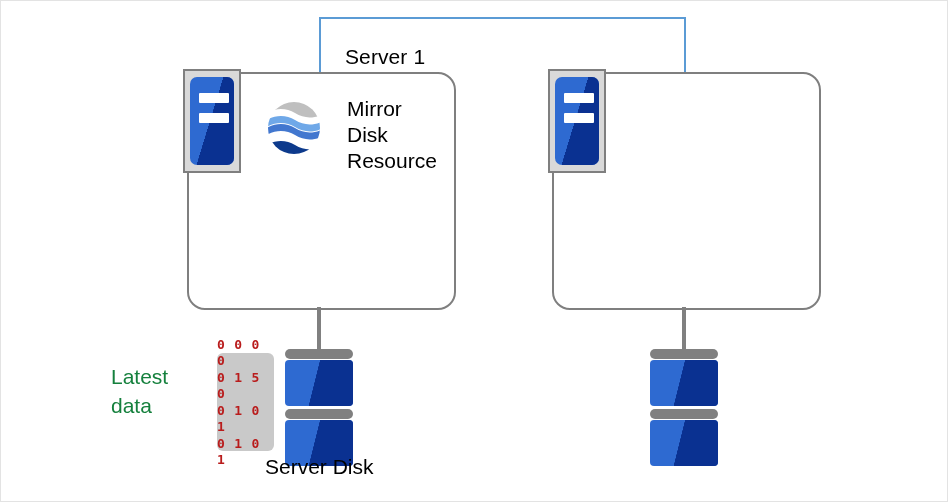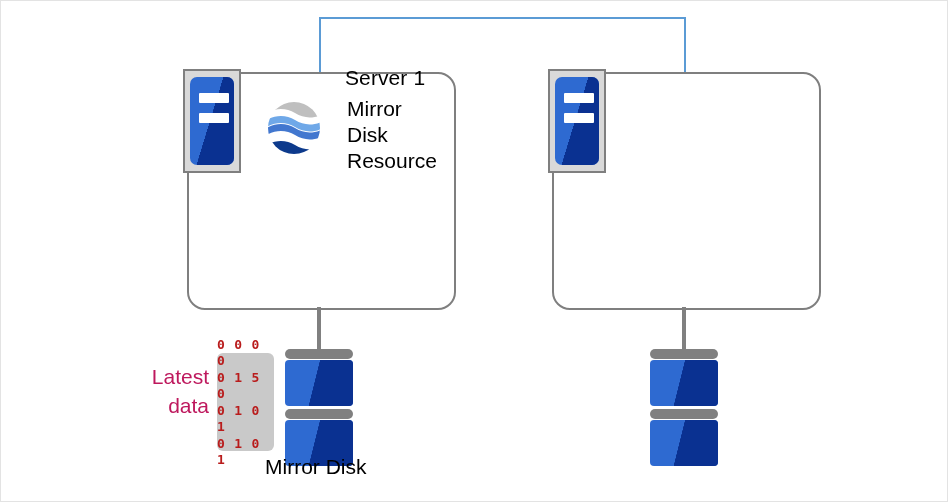--- a/index.html
+++ b/index.html
@@ -41,21 +41,20 @@
   .server-box.s1{left:186px;}
   .server-box.s2{left:551px;}
 
   .server-label{
     position:absolute;
     top:44px;
     font-size:21px;
     color:#000000;
     white-space:nowrap;
     letter-spacing:.1px;
-    margin-top:21px;
   }
   .server-label.s1{left:344px;}
   .server-label.s2{left:709px;}
 
   
   .machine-icon{
     position:absolute;
     top:68px;
     width:58px;height:104px;
     background:#d9d9d9;
@@ -161,22 +160,21 @@
     letter-spacing:.8px;
     line-height:16px;
   }
 
   .latest-label{
     position:absolute;
     left:110px;top:361px;
     width:98px;
     font-size:21px;
     line-height:29px;
-    color:#be185d;
-    text-align:right;
+    color:#15803d;
     white-space:pre-line;
   }
 
   .disk-caption{
     position:absolute;
     top:454px;
     font-size:21px;
     color:#000000;
     white-space:nowrap;
   }
@@ -250,21 +248,21 @@
     <div class="disk-platter"></div>
     <div class="disk-body">
       <div class="diag"></div>
     </div>
     <div class="disk-gap"></div>
     <div class="disk-platter"></div>
     <div class="disk-body">
       <div class="diag"></div>
     </div>
   </div>
-  <div class="disk-caption left">Mirror Disk</div>
+  <div class="disk-caption left">Server Disk</div>
 
   <div class="disk-stack right">
     <div class="disk-platter"></div>
     <div class="disk-body">
       <div class="diag"></div>
     </div>
     <div class="disk-gap"></div>
     <div class="disk-platter"></div>
     <div class="disk-body">
       <div class="diag"></div>

